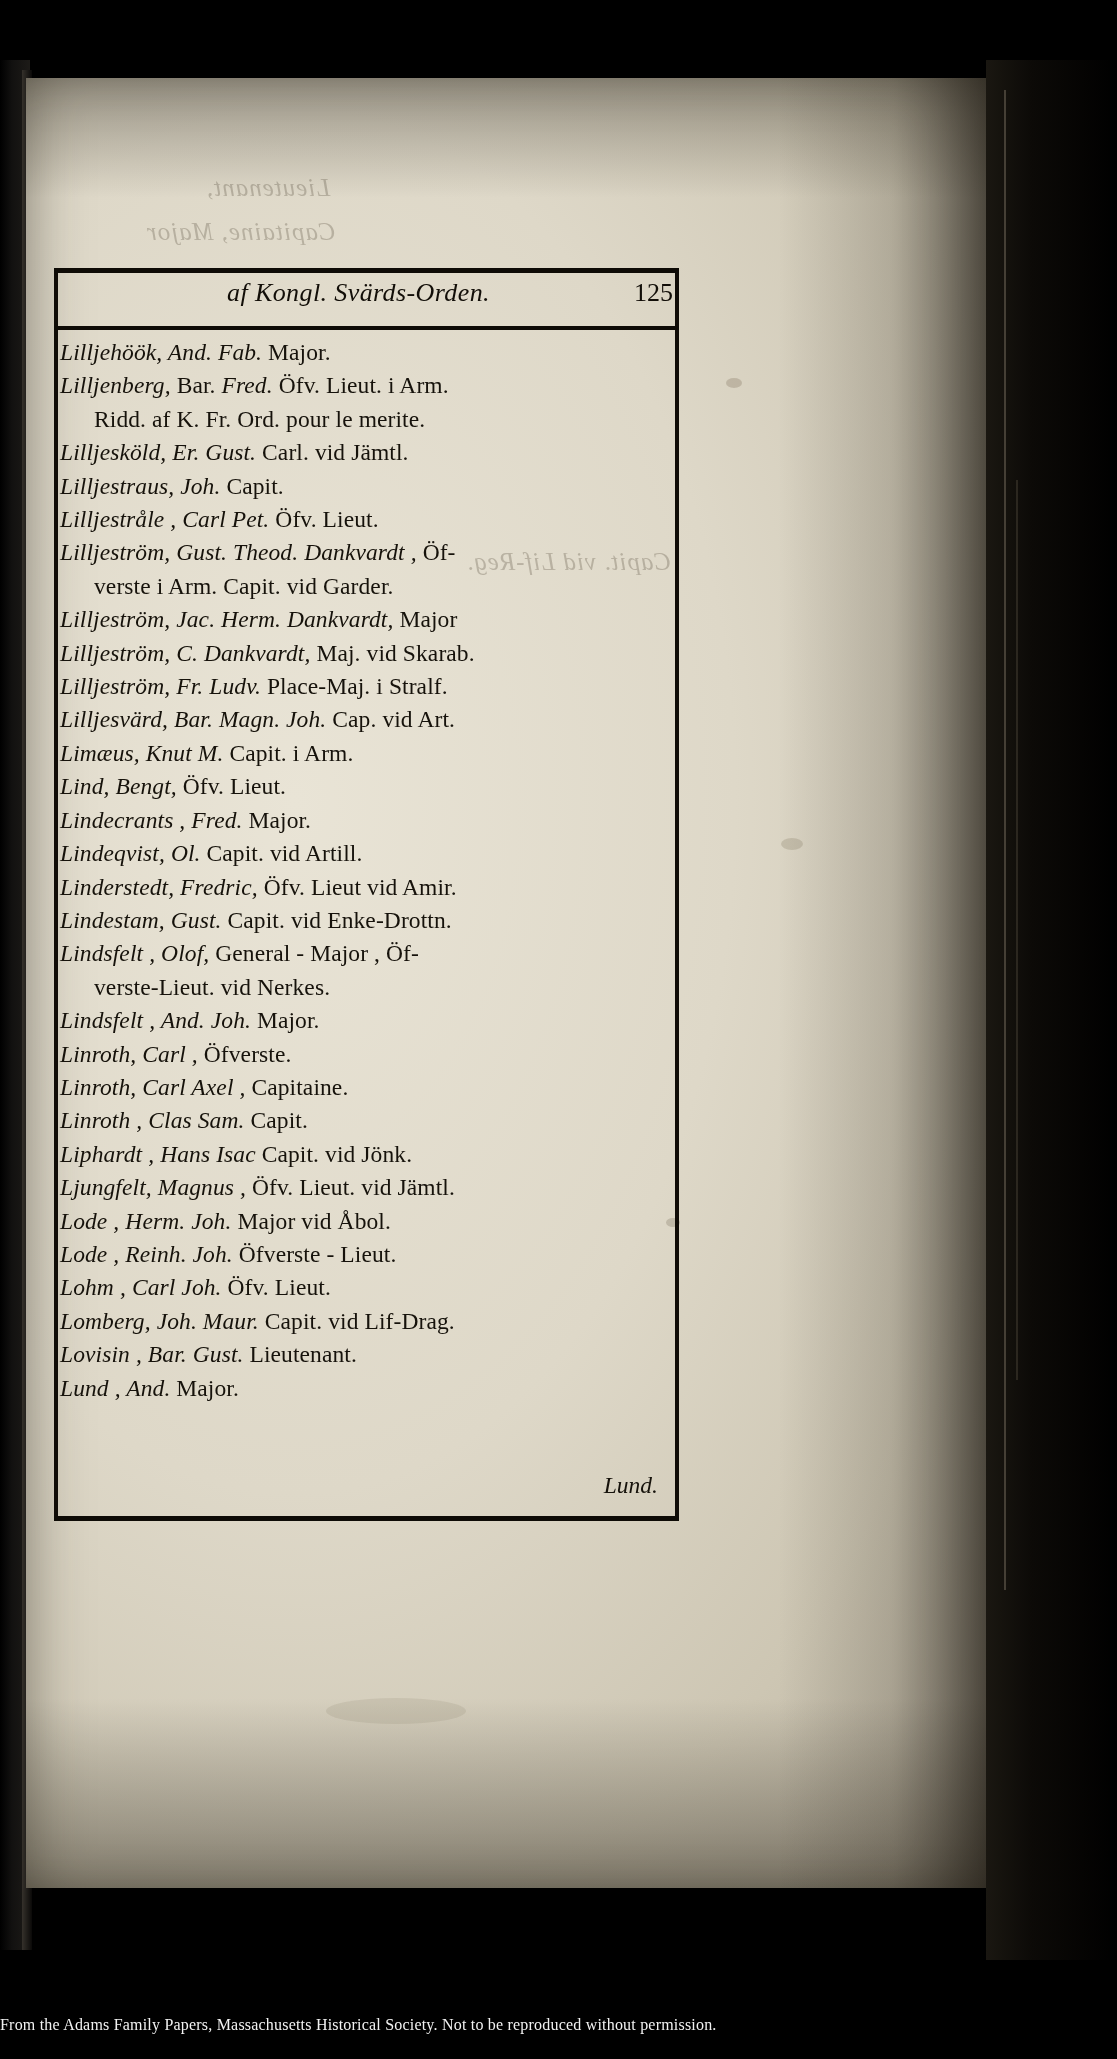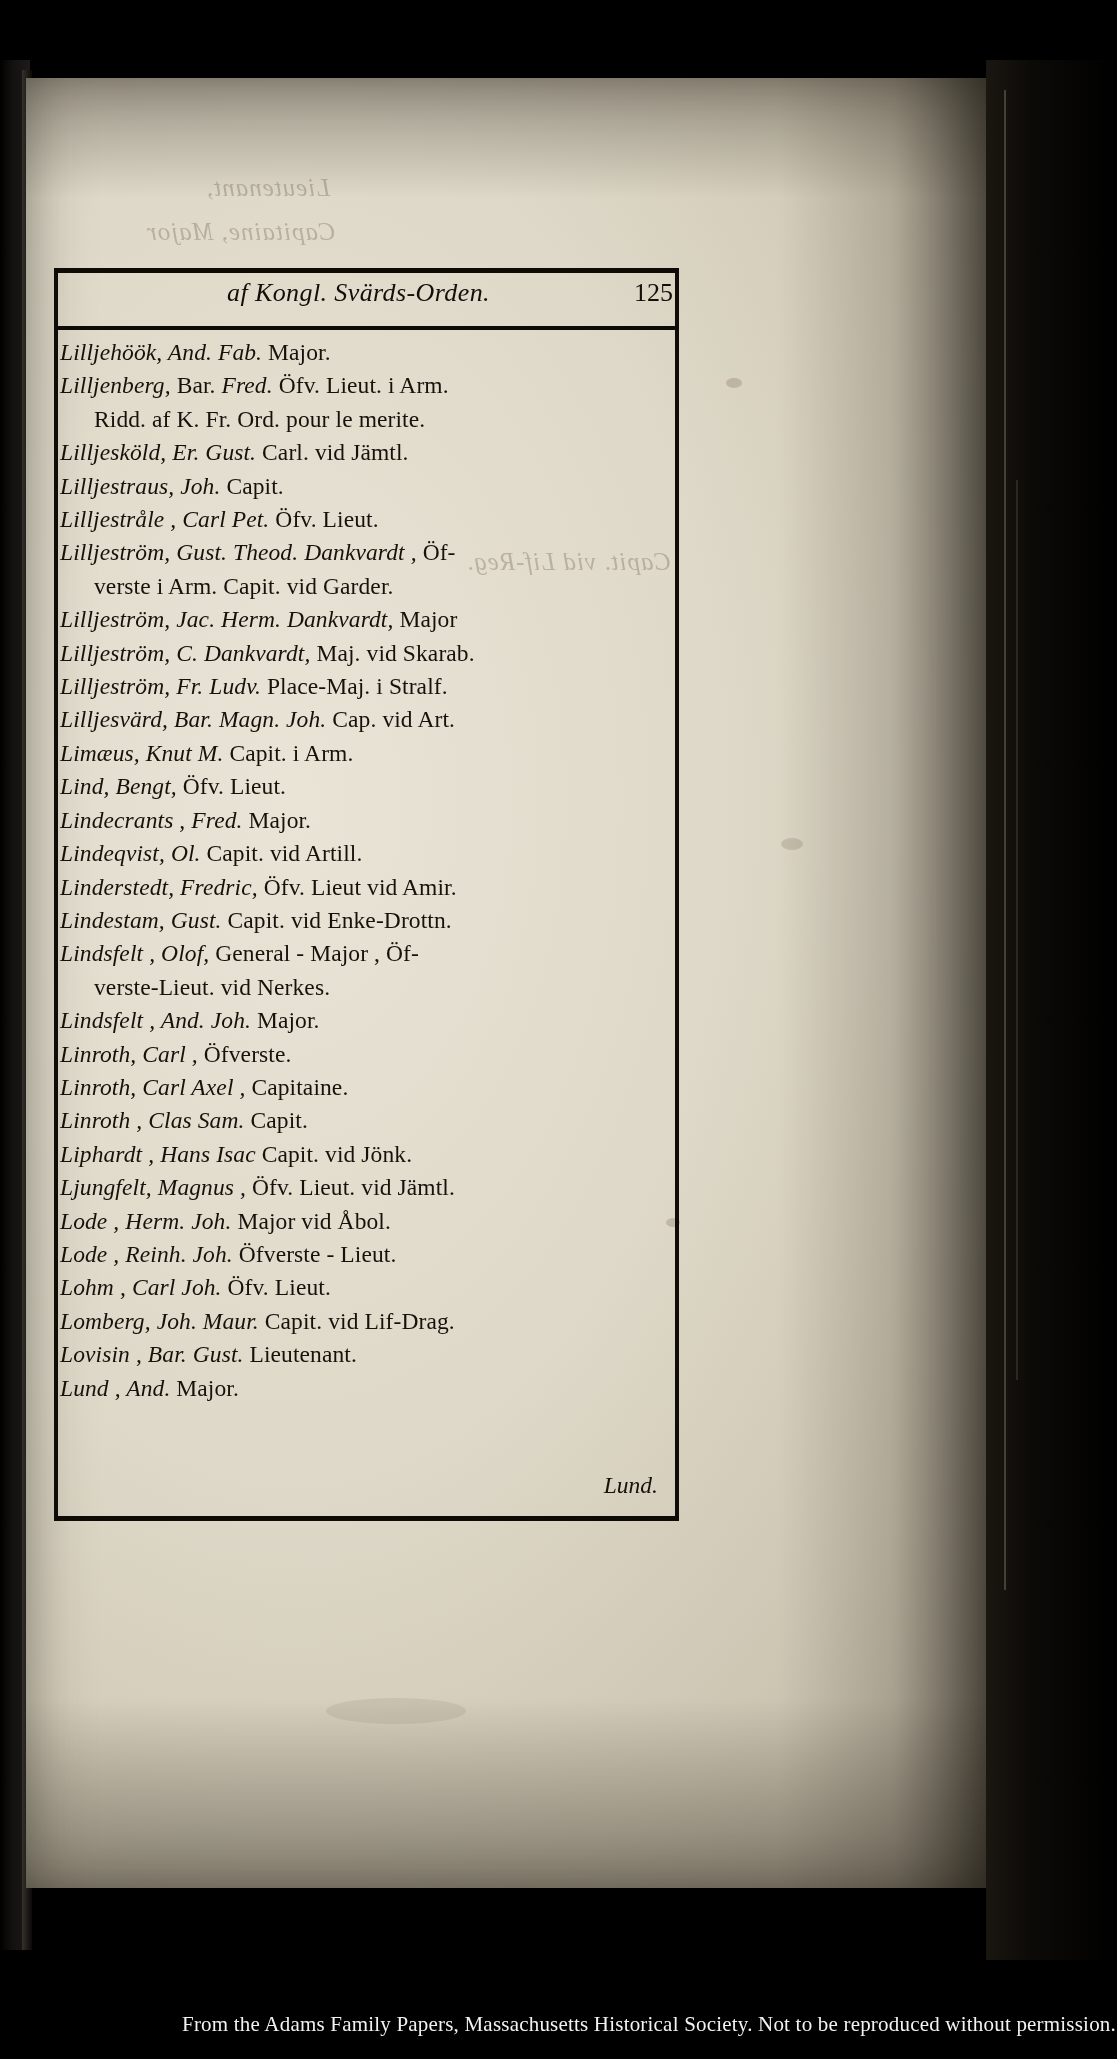--- a/index.html
+++ b/index.html
@@ -192,23 +192,23 @@
   #footer {
     position: absolute;
     left: 0;
     top: 1990px;
     width: 1116px;
     height: 69px;
     background: #000;
     color: #f2f2f2;
     display: flex;
     align-items: center;
-    justify-content: flex-end;
+    justify-content: flex-start;
     font-family: "Liberation Serif", serif;
-    font-size: 21px;
+    font-size: 16px;
     letter-spacing: 0.2px;
   }
 </style>
 </head>
 <body>
 
 <div id="scan">
 
   <div class="binding-left"></div>
   <div class="binding-edge"></div>

